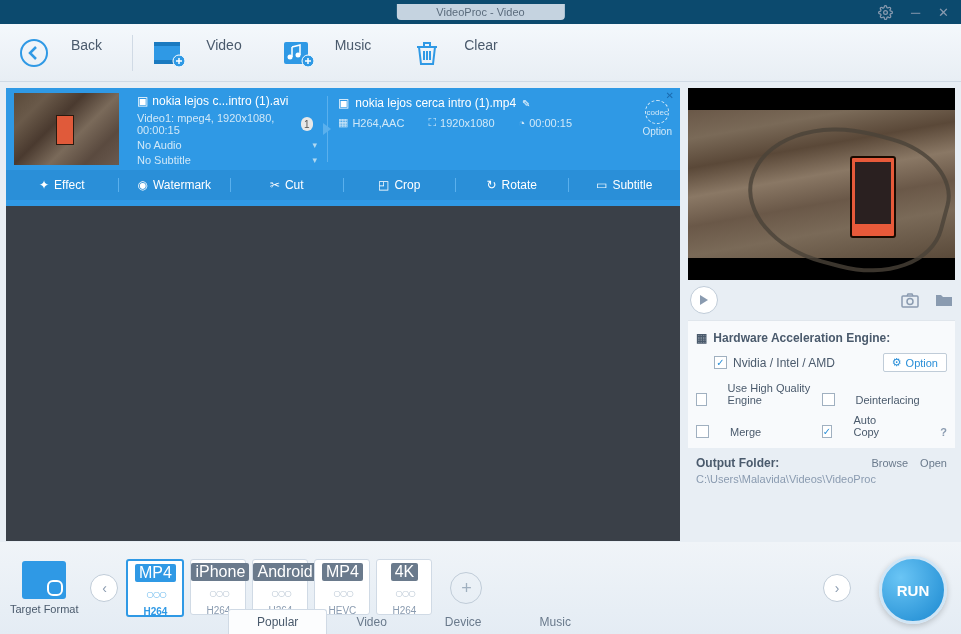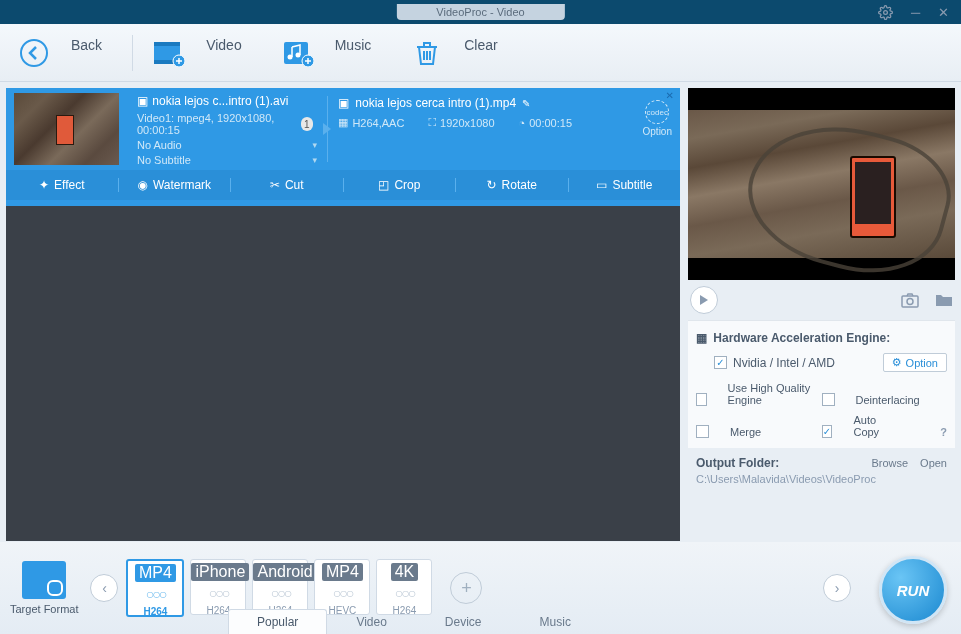--- a/index.html
+++ b/index.html
@@ -68,21 +68,21 @@
 .fmt-strip { display:flex; gap:6px; margin:0 8px; }
 .fmt-card { width:56px; height:56px; background:#fff; border:1px solid #d0dae5; border-radius:3px; text-align:center; cursor:pointer; padding:3px 0; position:relative; }
 .fmt-card.sel { border:2px solid #2f99e5; width:58px; height:58px; }
 .fmt-top { font-size:16px; background:#6a7a8c; color:#fff; display:inline-block; padding:0 4px; border-radius:2px; }
 .fmt-card.sel .fmt-top { background:#2f99e5; }
 .fmt-mid { font-size:14px; color:#c0ccd8; margin:4px 0; letter-spacing:-2px; }
 .fmt-card.sel .fmt-mid { color:#7ac0ef; }
 .fmt-bot { font-size:10px; color:#8a9bb0; }
 .fmt-card.sel .fmt-bot { color:#2f99e5; font-weight:600; }
 .add-circle { width:32px; height:32px; border:1px solid #c0ccd8; border-radius:16px; display:flex; align-items:center; justify-content:center; color:#a0b0c0; font-size:18px; cursor:pointer; margin-left:10px; }
-.run-btn { position:absolute; right:14px; bottom:10px; width:68px; height:68px; border-radius:34px; background:radial-gradient(circle at 30% 30%,#6ac5f5,#1a88d0); border:3px solid #d0e5f5; display:flex; align-items:center; justify-content:center; color:#fff; font-weight:bold; font-size:15px; font-style:italic; cursor:pointer; box-shadow:0 2px 6px rgba(0,0,0,.2); }
+.run-btn { position:absolute; right:14px; bottom:10px; width:68px; height:68px; border-radius:34px; background:radial-gradient(circle at 30% 30%,#6ac5f5,#1a88d0); border:3px solid #d0e5f5; display:flex; align-items:center; justify-content:center; color:#fff; font-weight:bold; font-size:15px; cursor:pointer; box-shadow:0 2px 6px rgba(0,0,0,.2); }
 .tabs { position:absolute; bottom:-1px; left:228px; display:flex; font-size:12px; }
 .tab { padding:5px 28px; color:#6a7a8c; cursor:pointer; border:1px solid transparent; }
 .tab.active { background:#fcfdfe; border:1px solid #d0dae5; border-bottom-color:#fcfdfe; border-radius:3px 3px 0 0; color:#4a5a6c; }
 svg { display:block; }
 </style>
 </head>
 <body>
 
 <div class="titlebar">
   <div class="titlebar-title">VideoProc - Video</div>

